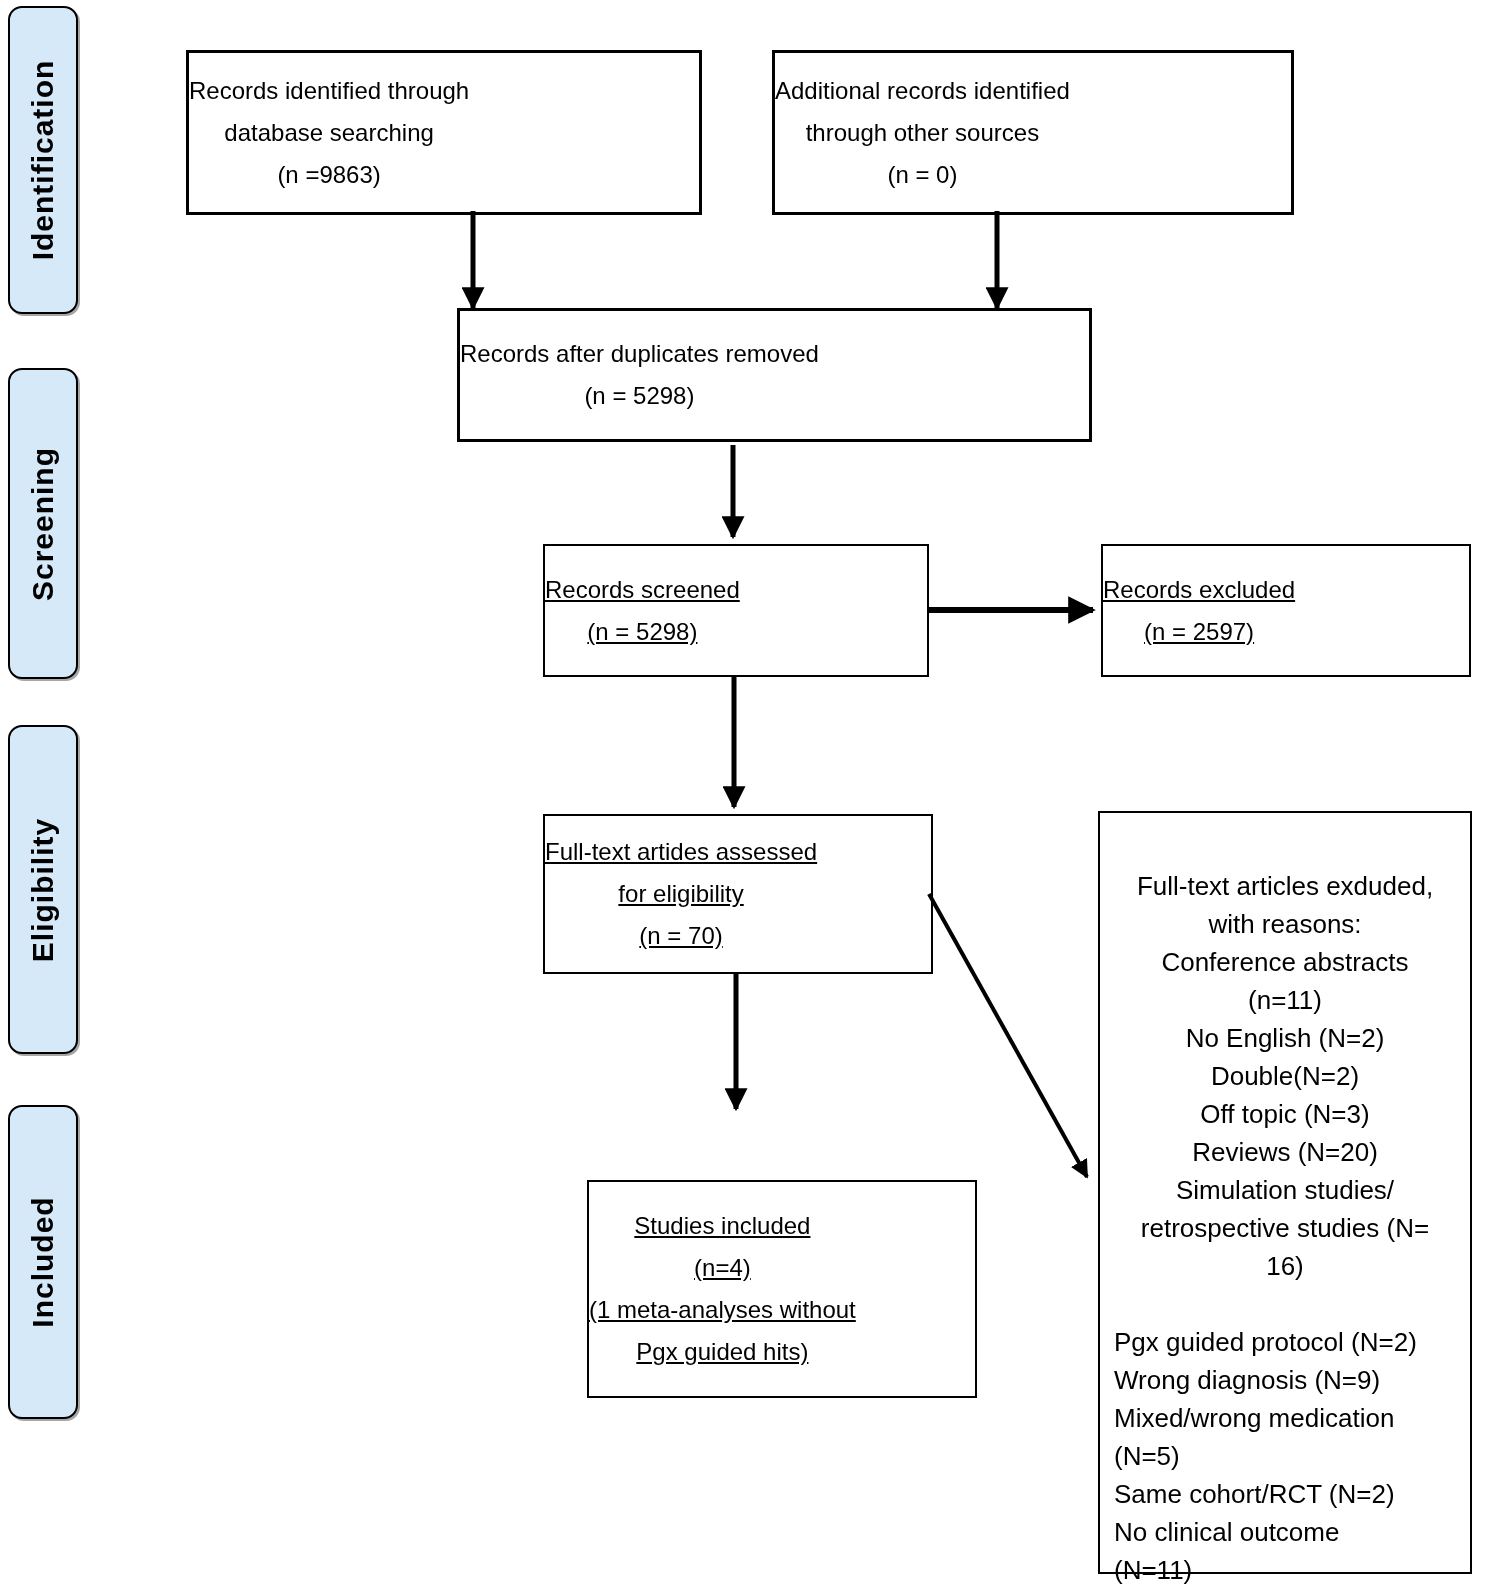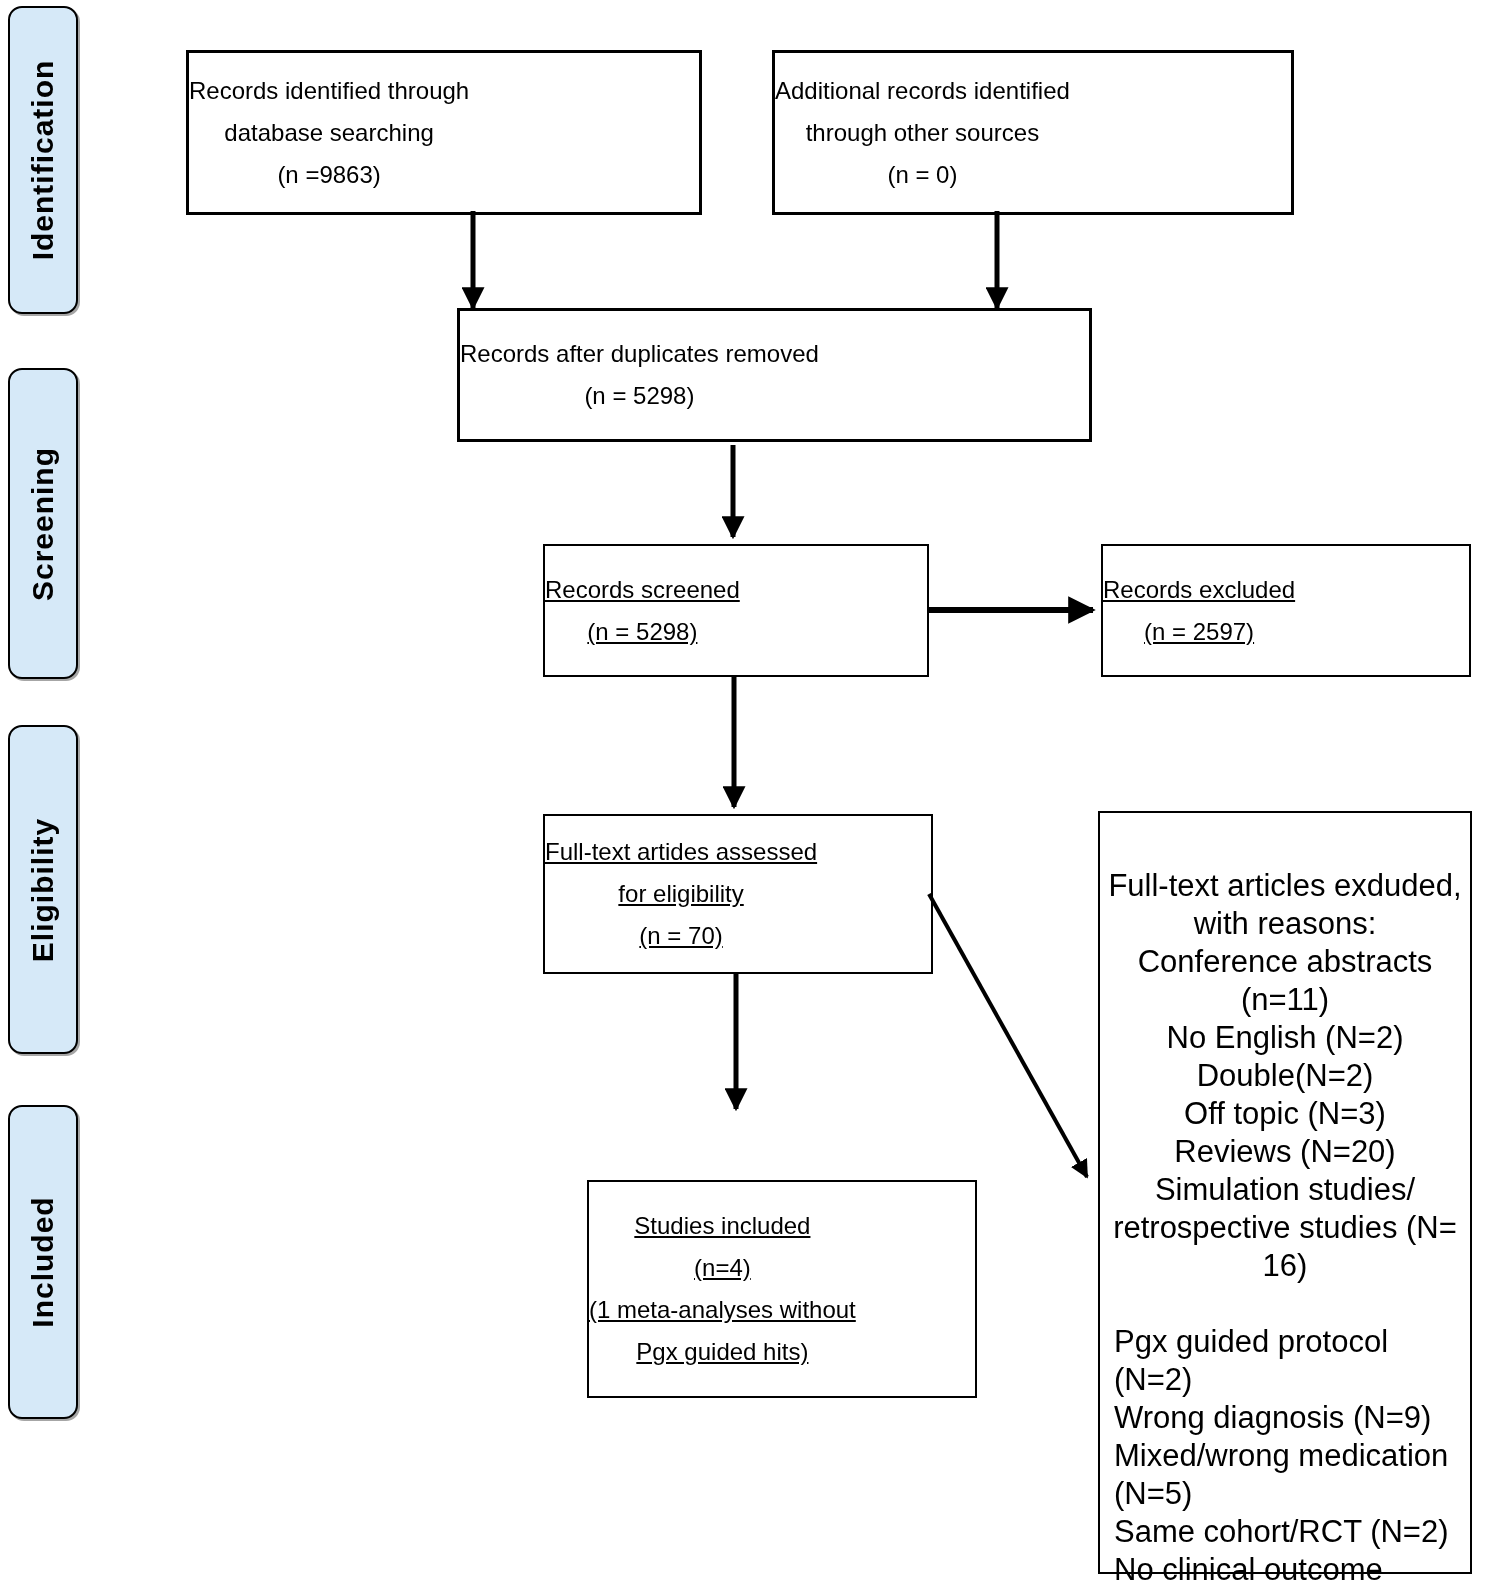--- a/index.html
+++ b/index.html
@@ -44,21 +44,21 @@
     font-size: 24px;
     line-height: 42px;
     white-space: pre-line;
   }
   .thin { border-width: 2px; text-decoration: underline; }
   
   .reasonsbox {
     position: absolute;
     background: #ffffff;
     border: 2px solid #000;
-    font-size: 31px;
+    font-size: 26px;
     line-height: 38px;
     white-space: pre-line;
     padding-top: 16px;
     box-sizing: border-box;
   }
   .reasonsbox .centered { text-align: center; padding: 0 6px; }
   .reasonsbox .leftpart { text-align: left; padding: 0 6px 0 14px; }
   
   .arrows {
     position: absolute;

